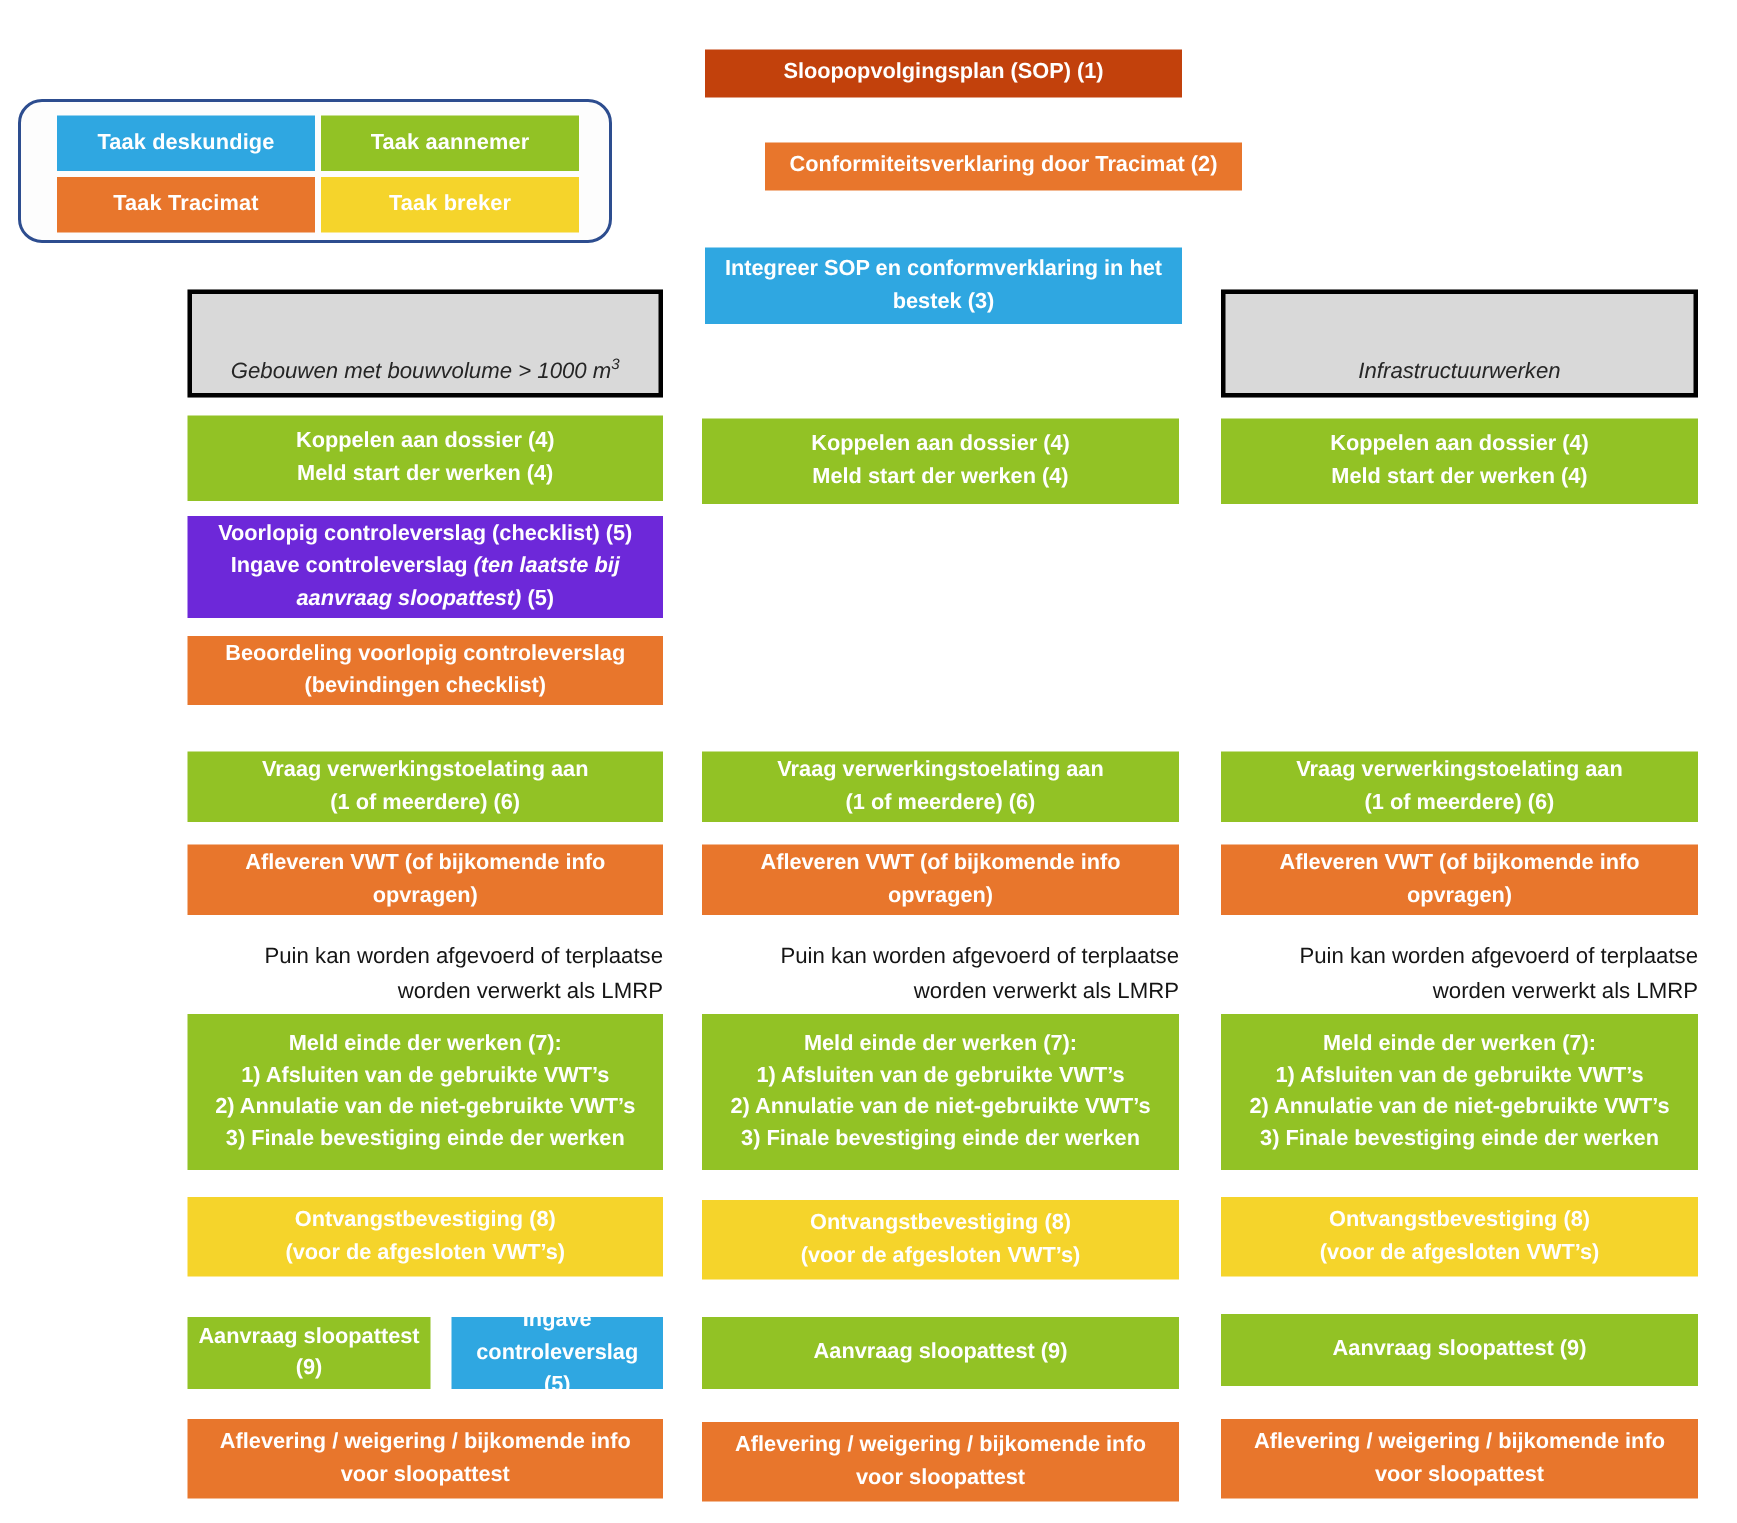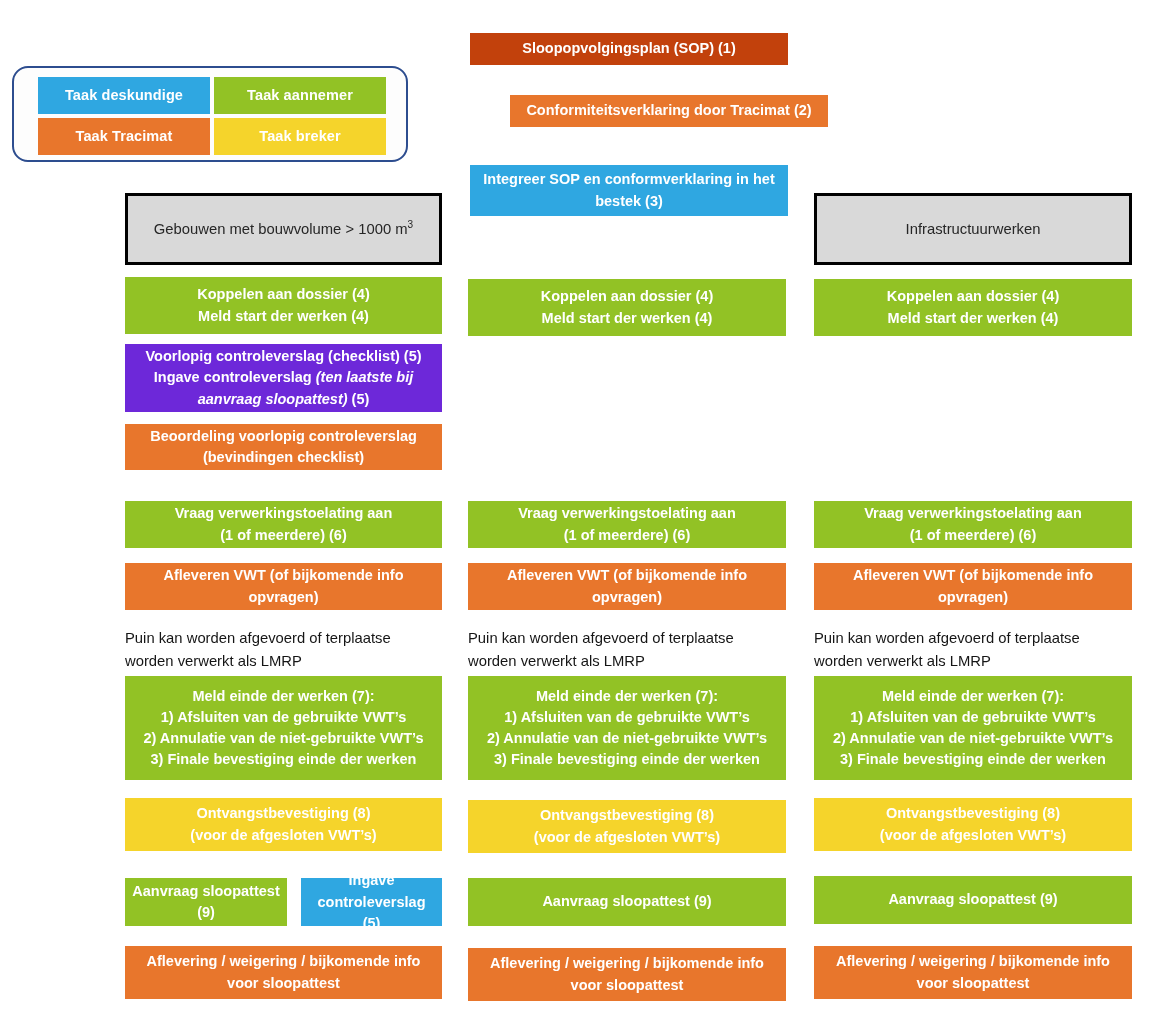--- a/index.html
+++ b/index.html
@@ -74,42 +74,43 @@
     padding: 2px 6px;
   }
   .node .ln { display: block; width: 100%; }
 
   .grey-node {
     position: absolute;
     box-sizing: border-box;
     background: #d9d9d9;
     border: 3px solid #000000;
     display: flex;
-    flex-direction: row;
-    align-items: center;
-    justify-content: flex-start;
+    flex-direction: column;
+    align-items: center;
+    justify-content: flex-end;
     color: #262626;
     font-size: 14.8px;
     font-weight: normal;
     text-align: center;
     line-height: 1.9;
+    font-style: italic;
   }
   .grey-node .ln { display: block; width: 100%; }
 
   .plain-note {
     position: absolute;
     box-sizing: border-box;
     display: flex;
     flex-direction: column;
     align-items: center;
     justify-content: center;
     color: #151515;
     font-size: 14.8px;
     font-weight: normal;
-    text-align: left;
+    text-align: right;
     line-height: 1.5;
   }
   .plain-note .ln { display: block; width: 100%; }
 
   .em { font-style: italic; }
   sup { font-size: 0.68em; vertical-align: super; line-height: 0; }
 </style>
 </head>
 <body>
 

